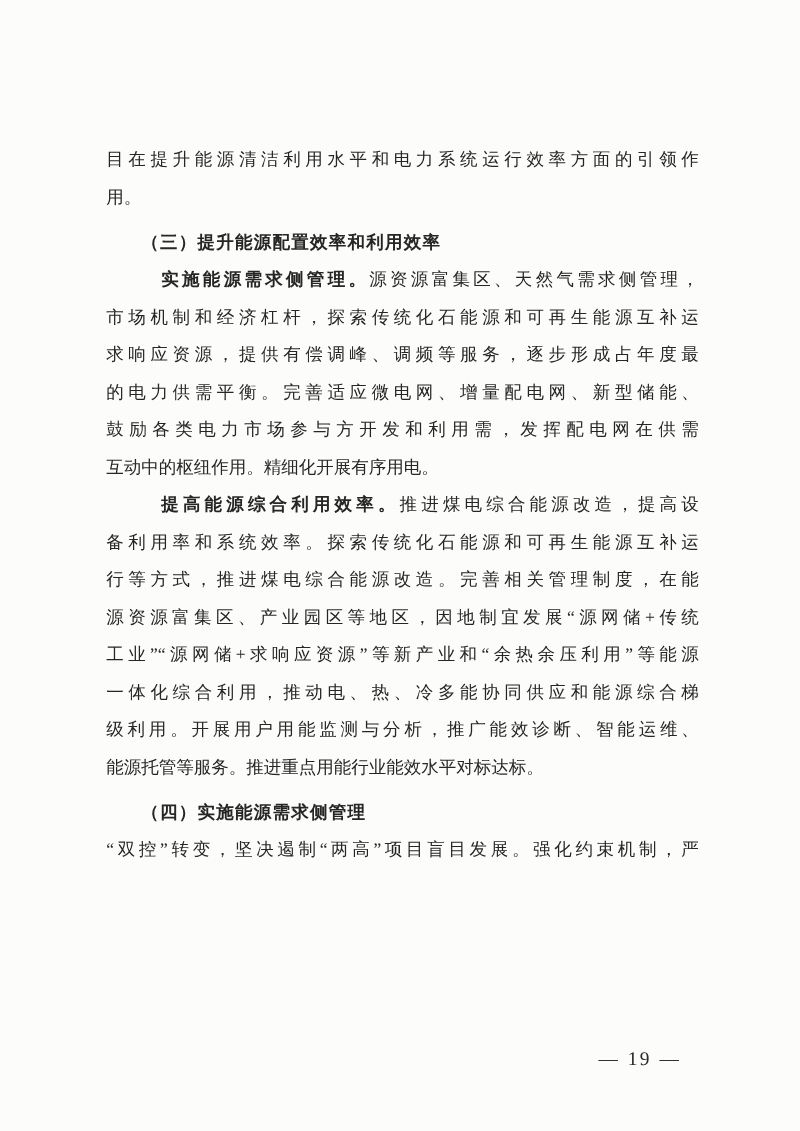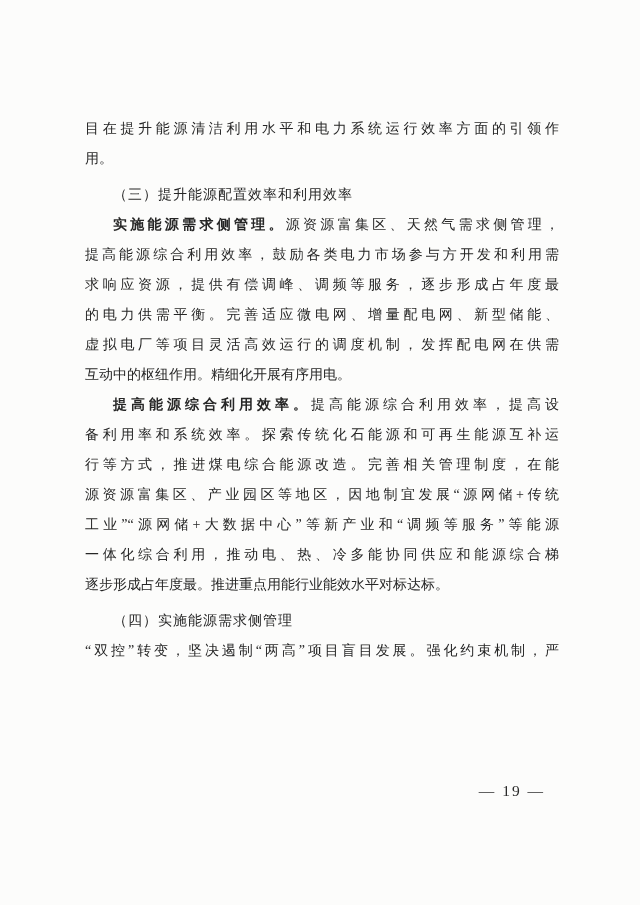--- a/index.html
+++ b/index.html
@@ -32,55 +32,57 @@
   }
   .line.justify {
     text-align: justify;
     text-align-last: justify;
     text-justify: inter-character;
   }
   .line.indent {
     text-indent: 2em;
   }
   .line.heading {
-    font-weight: normal;
+    font-weight: bold;
     margin-top: 6px;
     letter-spacing: 1px;
   }
   .line b {
     font-weight: bold;
+    margin-left: 16px;
   }
   .page-number {
     position: absolute;
-    top: 781px;
+    top: 838px;
     right: 95px;
     font-size: 15.5px;
     line-height: 20px;
     letter-spacing: 2px;
     color: #2a2a2a;
   }
 </style>
 </head>
 <body>
 
 <div class="page">
   <div class="textblock">
       <div class="line justify"><span>目在提升能源清洁利用水平和电力系统运行效率方面的引领作</span></div>
       <div class="line"><span>用。</span></div>
       <div class="line heading indent"><span>（三）提升能源配置效率和利用效率</span></div>
       <div class="line indent justify"><b>实施能源需求侧管理。</b><span>源资源富集区、天然气需求侧管理，</span></div>
-      <div class="line justify"><span>提高能源综合利用效率，鼓励各类电力市场参与方开发和利用需</span></div>
+      <div class="line justify"><span>市场机制和经济杠杆，探索传统化石能源和可再生能源互补运</span></div>
       <div class="line justify"><span>求响应资源，提供有偿调峰、调频等服务，逐步形成占年度最</span></div>
       <div class="line justify"><span>的电力供需平衡。完善适应微电网、增量配电网、新型储能、</span></div>
-      <div class="line justify"><span>虚拟电厂等项目灵活高效运行的调度机制，发挥配电网在供需</span></div>
+      <div class="line justify"><span>鼓励各类电力市场参与方开发和利用需，发挥配电网在供需</span></div>
       <div class="line"><span>互动中的枢纽作用。精细化开展有序用电。</span></div>
-      <div class="line indent justify"><b>提高能源综合利用效率。</b><span>提高能源综合利用效率，提高设</span></div>
+      <div class="line indent justify"><b>提高能源综合利用效率。</b><span>推进煤电综合能源改造，提高设</span></div>
       <div class="line justify"><span>备利用率和系统效率。探索传统化石能源和可再生能源互补运</span></div>
       <div class="line justify"><span>行等方式，推进煤电综合能源改造。完善相关管理制度，在能</span></div>
       <div class="line justify"><span>源资源富集区、产业园区等地区，因地制宜发展“源网储+传统</span></div>
-      <div class="line justify"><span>工业”“源网储+大数据中心”等新产业和“调频等服务”等能源</span></div>
+      <div class="line justify"><span>工业”“源网储+求响应资源”等新产业和“余热余压利用”等能源</span></div>
       <div class="line justify"><span>一体化综合利用，推动电、热、冷多能协同供应和能源综合梯</span></div>
-      <div class="line"><span>逐步形成占年度最。推进重点用能行业能效水平对标达标。</span></div>
+      <div class="line justify"><span>级利用。开展用户用能监测与分析，推广能效诊断、智能运维、</span></div>
+      <div class="line"><span>能源托管等服务。推进重点用能行业能效水平对标达标。</span></div>
       <div class="line heading indent"><span>（四）实施能源需求侧管理</span></div>
       <div class="line justify"><span>“双控”转变，坚决遏制“两高”项目盲目发展。强化约束机制，严</span></div>
     </div>
   <div class="page-number">— 19 —</div>
 </div>
 
 </body></html>

